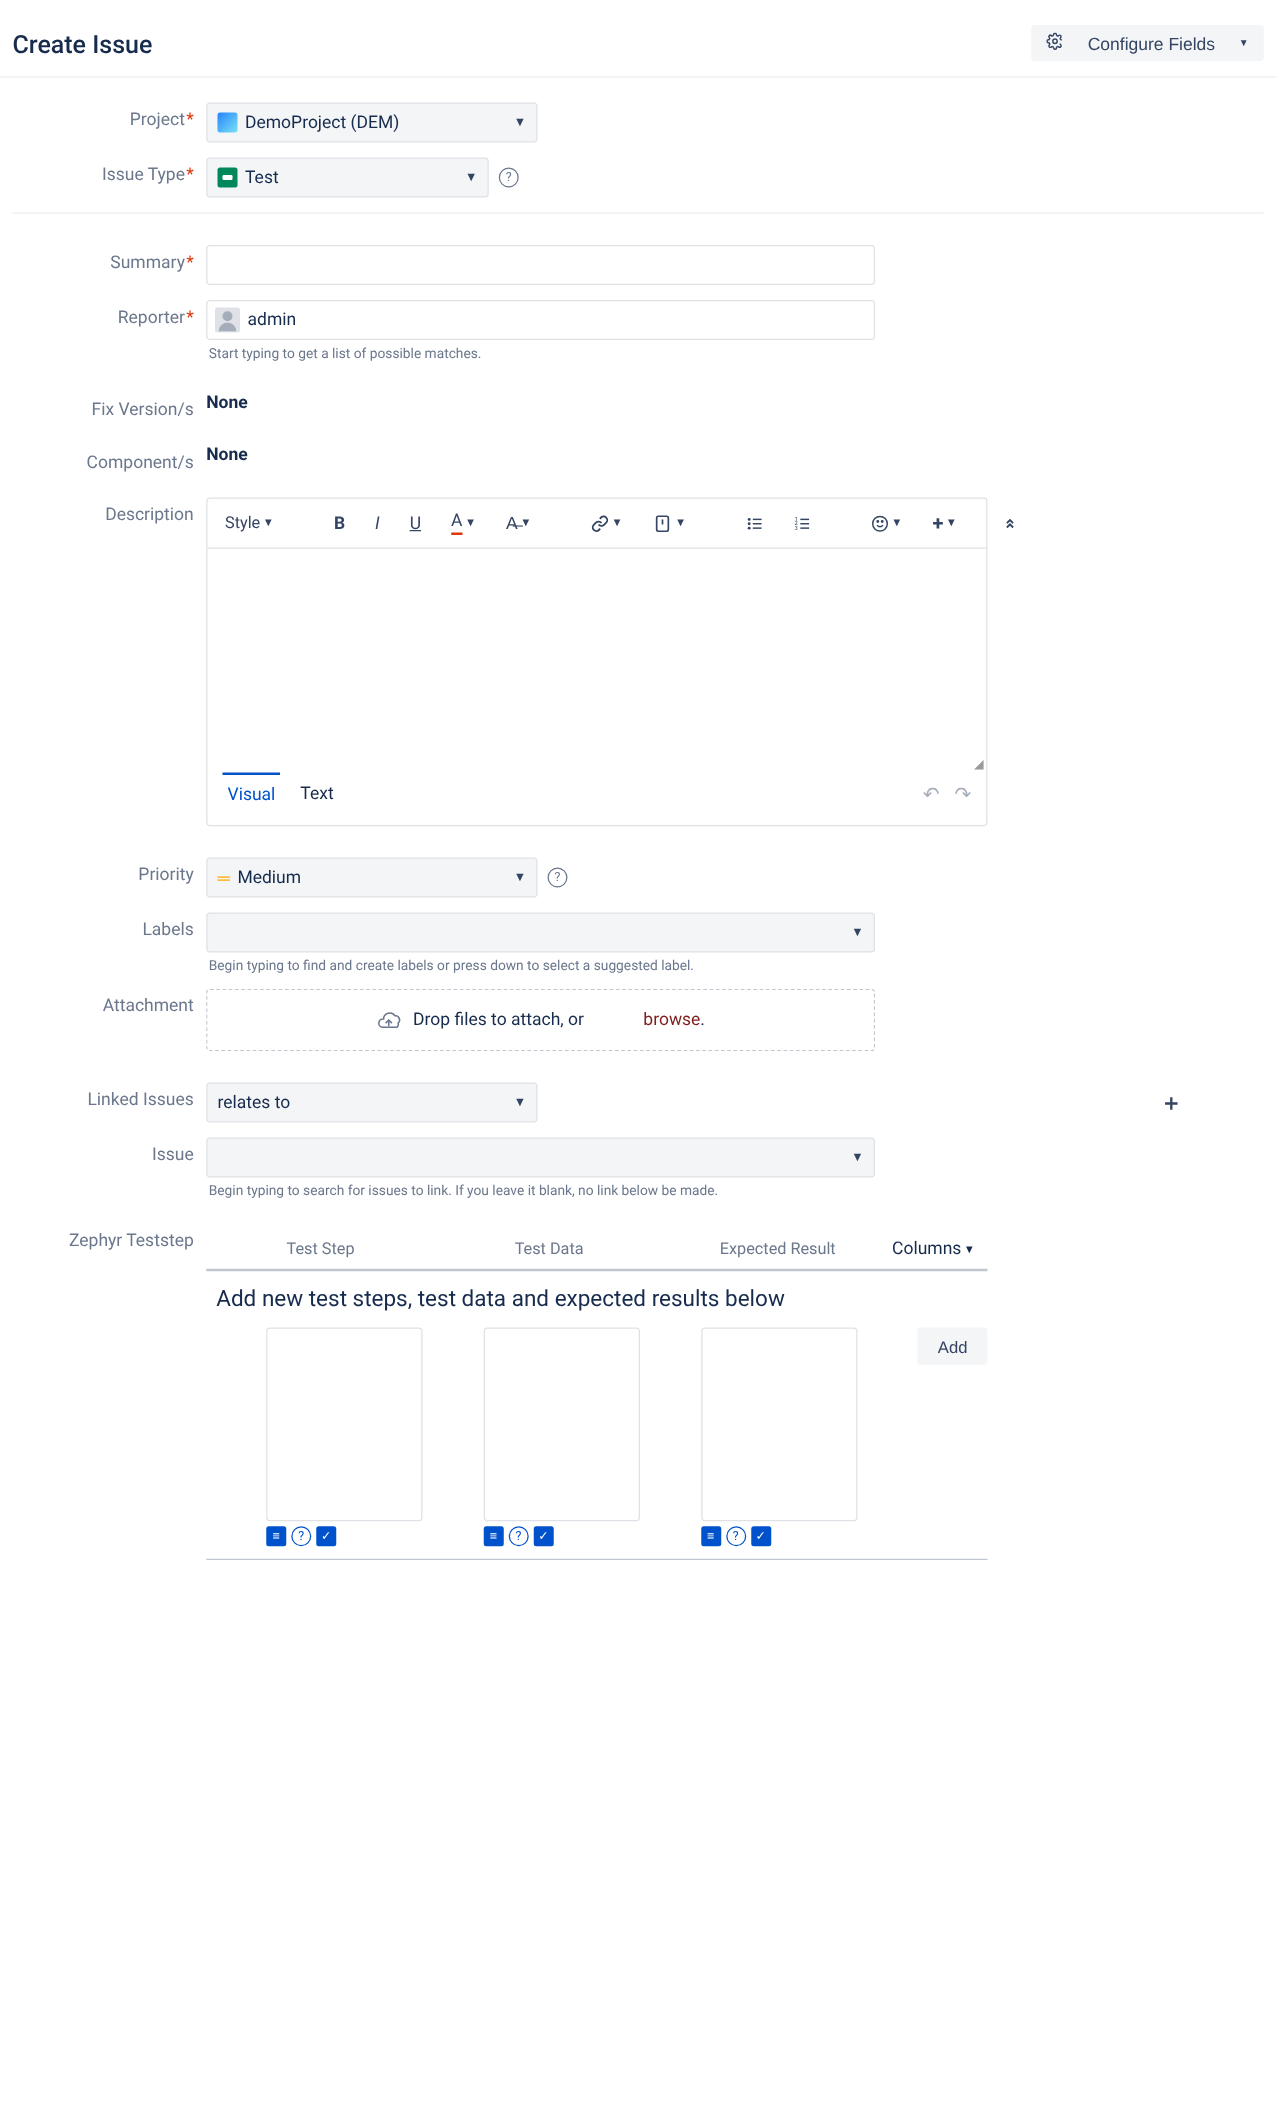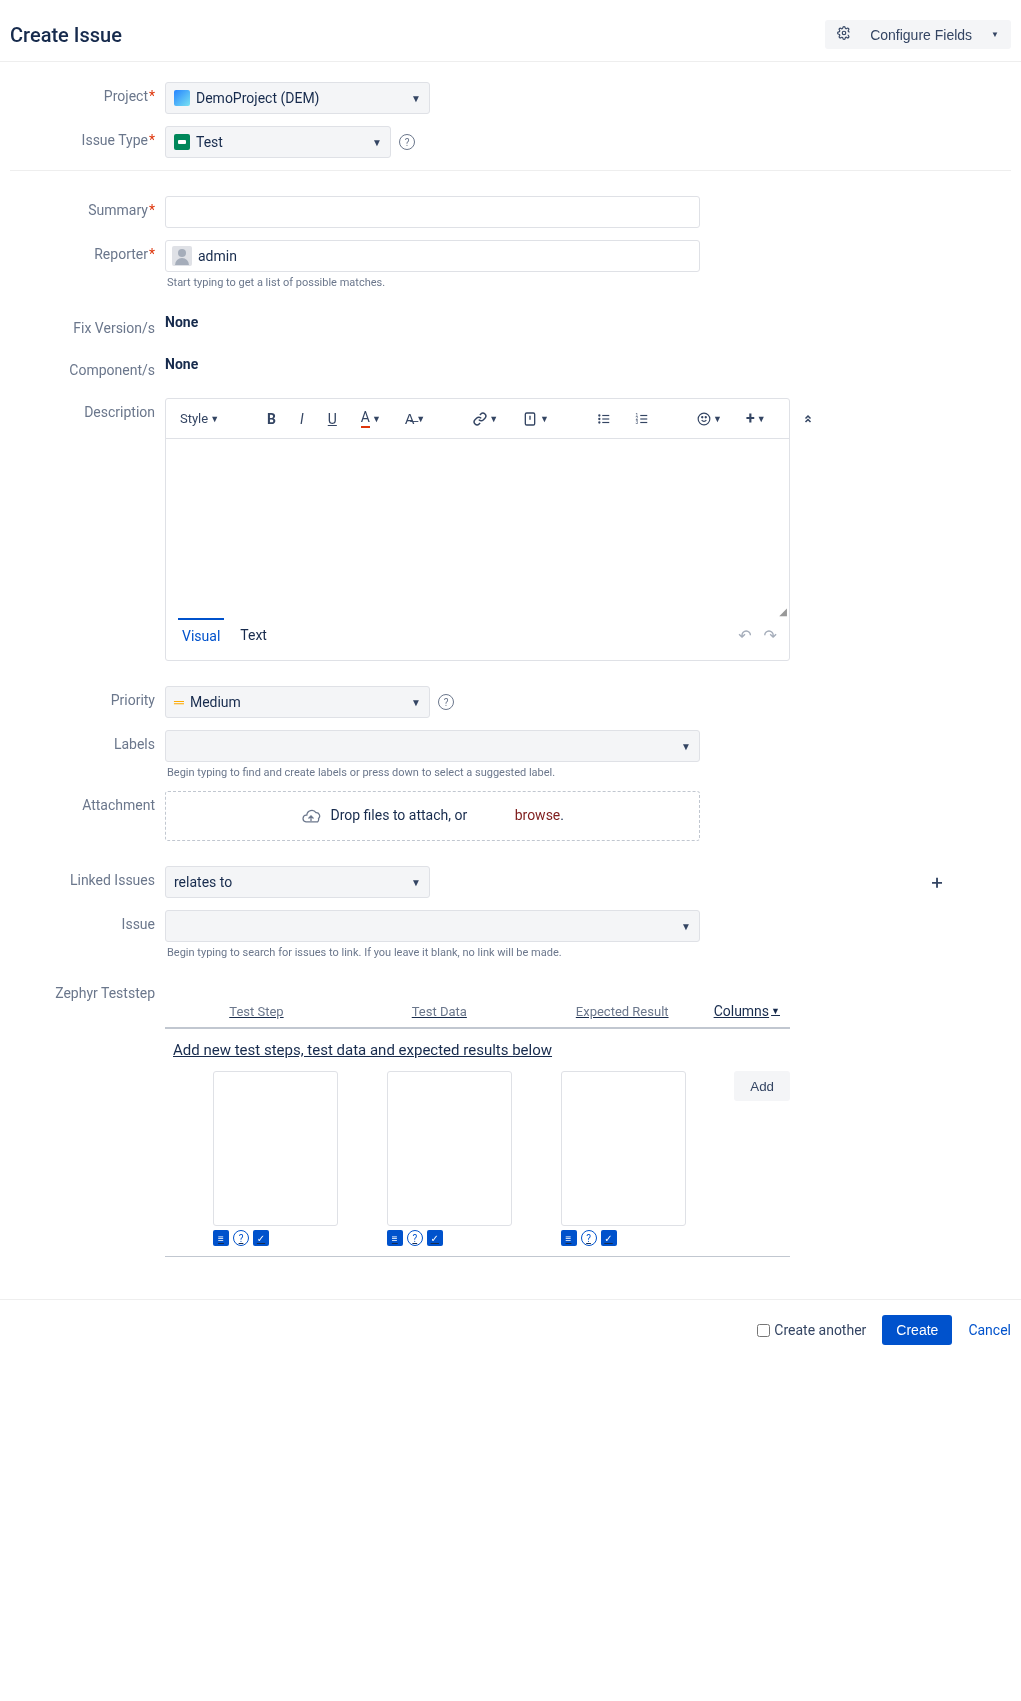--- a/index.html
+++ b/index.html
@@ -36,25 +36,25 @@
 .editor-area { min-height: 180px; padding: 8px; position: relative; }
 .editor-resize { position:absolute; bottom:2px; right:2px; color:#999; font-size:10px; cursor:nwse-resize;}
 .editor-tabs { display: flex; justify-content: space-between; padding: 0 12px 8px 12px; align-items:center;}
 .editor-tabs .tabs { display: flex; gap: 12px; }
 .editor-tab { padding: 8px 4px; cursor: pointer; color: #172B4D; font-size:14px;}
 .editor-tab.active { color: #0052CC; border-top: 2px solid #0052CC; margin-top:-1px; }
 .undo-redo { display: flex; gap: 12px; color: #A5ADBA; font-size:16px;}
 .dropzone { border: 1px dashed #C1C7D0; border-radius: 3px; padding: 14px; text-align: center; color: #172B4D; font-size:14px;}
 .dropzone a { color: #7f1d1d; text-decoration: none; cursor:pointer;padding-left:44px;}
 .plus-btn { font-size: 18px; color: #344563; cursor: pointer; font-weight:bold; margin-left:auto; margin-right:65px;}
-.teststep-table { width: 100%; margin-top:16px;text-decoration:underline;}
+.teststep-table { width: 100%; margin-top:4px;}
 .teststep-header { display: flex; border-bottom: 2px solid #C1C7D0; padding: 8px 0; align-items:center;}
 .teststep-header .col { flex: 1; text-align: center; color: #6B778C; font-size: 13px; }
 .columns-btn { color: #172B4D; font-size: 14px; cursor: pointer; padding-right:10px; display:flex; align-items:center; gap:2px;}
-.teststep-hint { padding: 12px 8px; color: #172B4D; font-size: 15px; }
+.teststep-hint { padding: 12px 8px; color: #172B4D; font-size: 18px; }
 .teststep-row { display: flex; gap: 10px; align-items: flex-start; border-bottom:1px solid #C1C7D0; padding-bottom:10px; padding-left:48px;}
 .teststep-cell { flex: 1; }
 .teststep-textarea { width: 125px; height: 155px; border: 1px solid #DFE1E6; border-radius: 3px; }
 .teststep-icons { display: flex; gap: 4px; margin-top: 4px;}
 .ts-icon { width: 16px; height: 16px; border-radius: 2px; display: inline-flex; align-items: center; justify-content: center; font-size: 10px; cursor:pointer;}
 .ts-icon.blue { background: #0052CC; color: #fff; }
 .ts-icon.qm { color: #0052CC; border:1px solid #0052CC; border-radius:50%;}
 .ts-icon.check { background: #0052CC; color: #fff; }
 .add-btn { background: #F4F5F7; border: none; padding: 6px 16px; border-radius: 3px; cursor: pointer; color:#344563; height:30px;}
 .footer { display: flex; justify-content: flex-end; align-items: center; padding: 15px 10px; gap: 16px; border-top:1px solid #eee; margin-top:10px;}
@@ -287,21 +287,21 @@
         <span class="plus-btn">＋</span>
       </div>
     </div>
 
     <div class="form-row" style="margin-top:0;">
       <div class="form-label">Issue</div>
       <div class="form-control">
         <div class="select-field select-wide" style="background:#F4F5F7;">
           <span class="arrow">▼</span>
         </div>
-        <div class="help-text">Begin typing to search for issues to link. If you leave it blank, no link will be made.</div>
+        <div class="help-text">Begin typing to search for issues to link. If you leave it blank, no link below be made.</div>
       </div>
     </div>
 
     <div class="form-row" style="margin-top:20px;">
       <div class="form-label">Zephyr Teststep</div>
       <div class="form-control-wide">
         <div class="teststep-table">
           <div class="teststep-header">
             <div class="col">Test Step</div>
             <div class="col">Test Data</div>
@@ -340,22 +340,14 @@
             <div>
               <button class="add-btn">Add</button>
             </div>
           </div>
         </div>
       </div>
     </div>
 
   </div>
 
-  <div class="footer">
-    <label class="checkbox-wrap">
-      <input type="checkbox" style="">
-      <span>Create another</span>
-    </label>
-    <button class="create-btn">Create</button>
-    <span class="cancel-link">Cancel</span>
-  </div>
 
 </div>
 
 </body></html>

